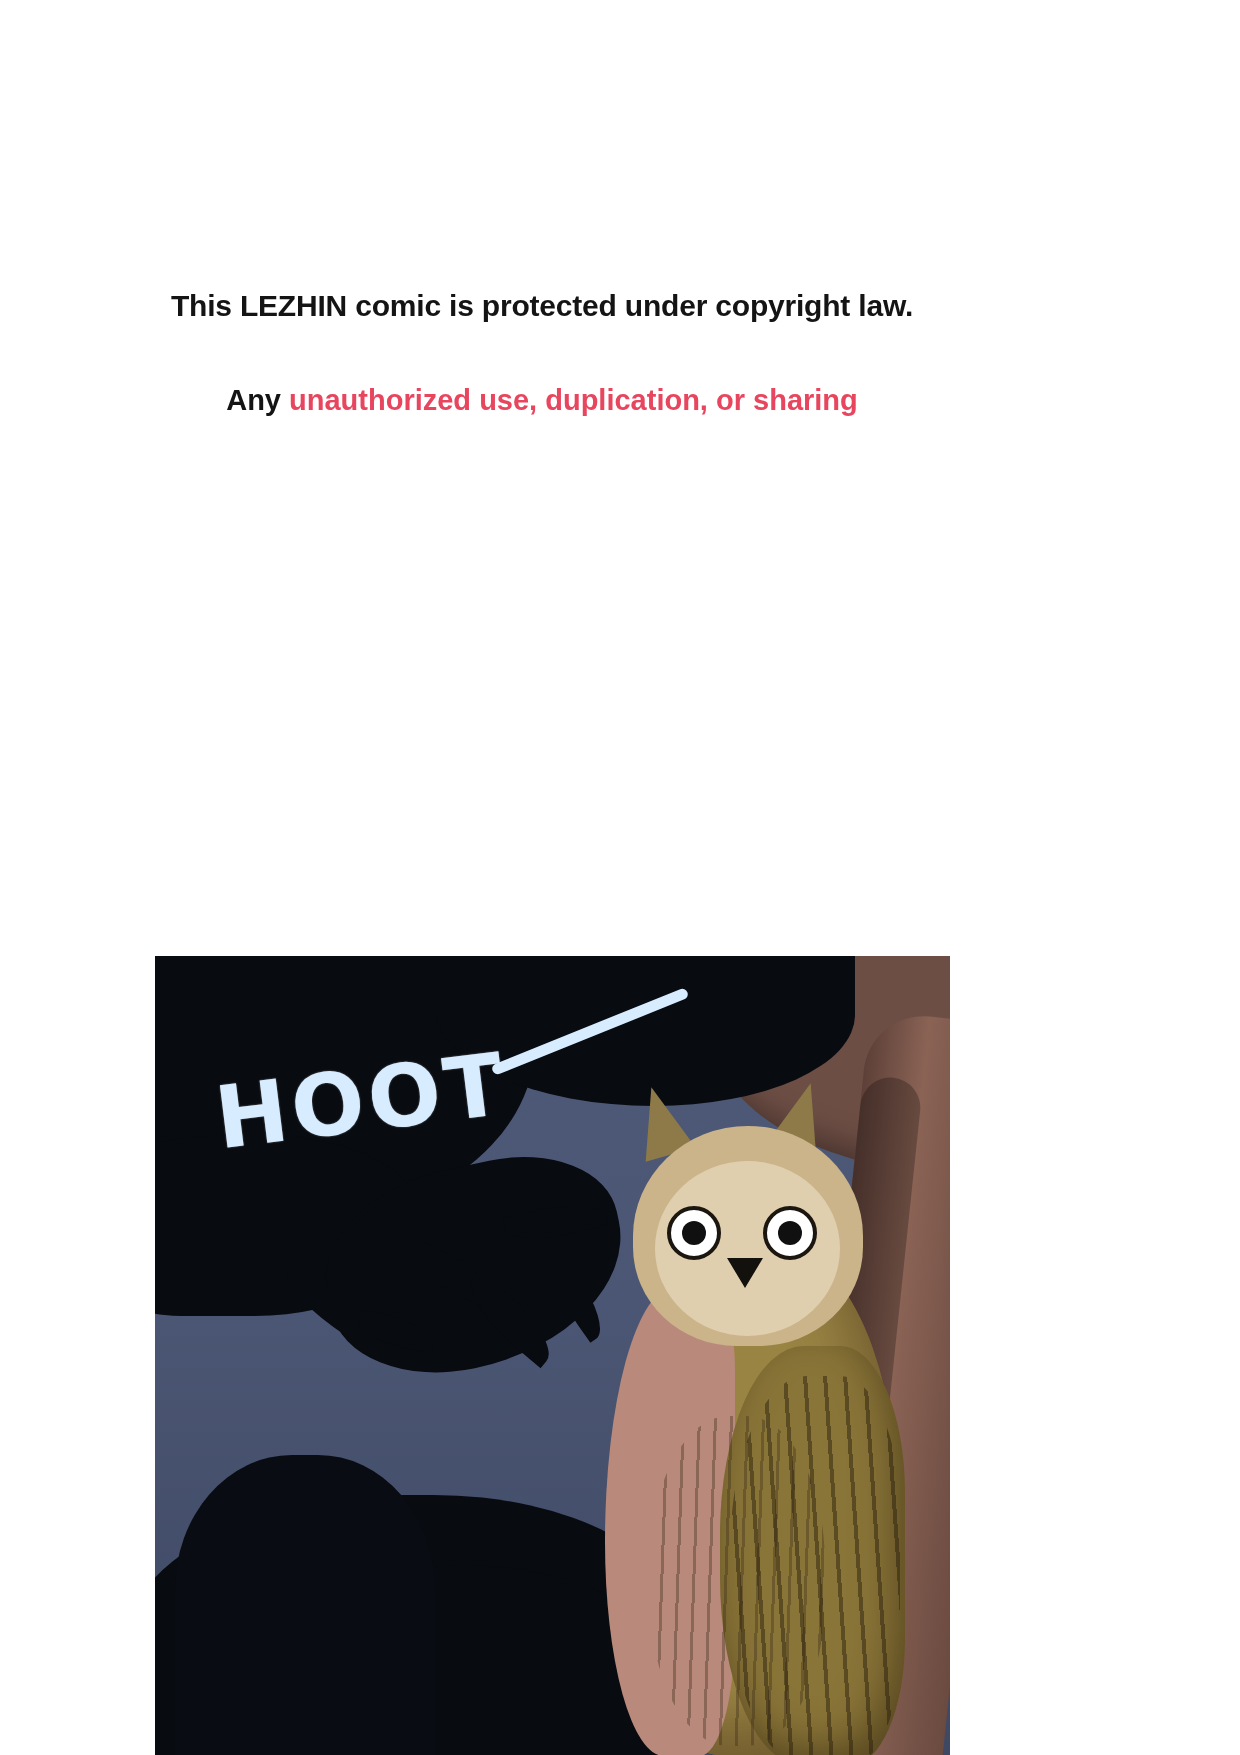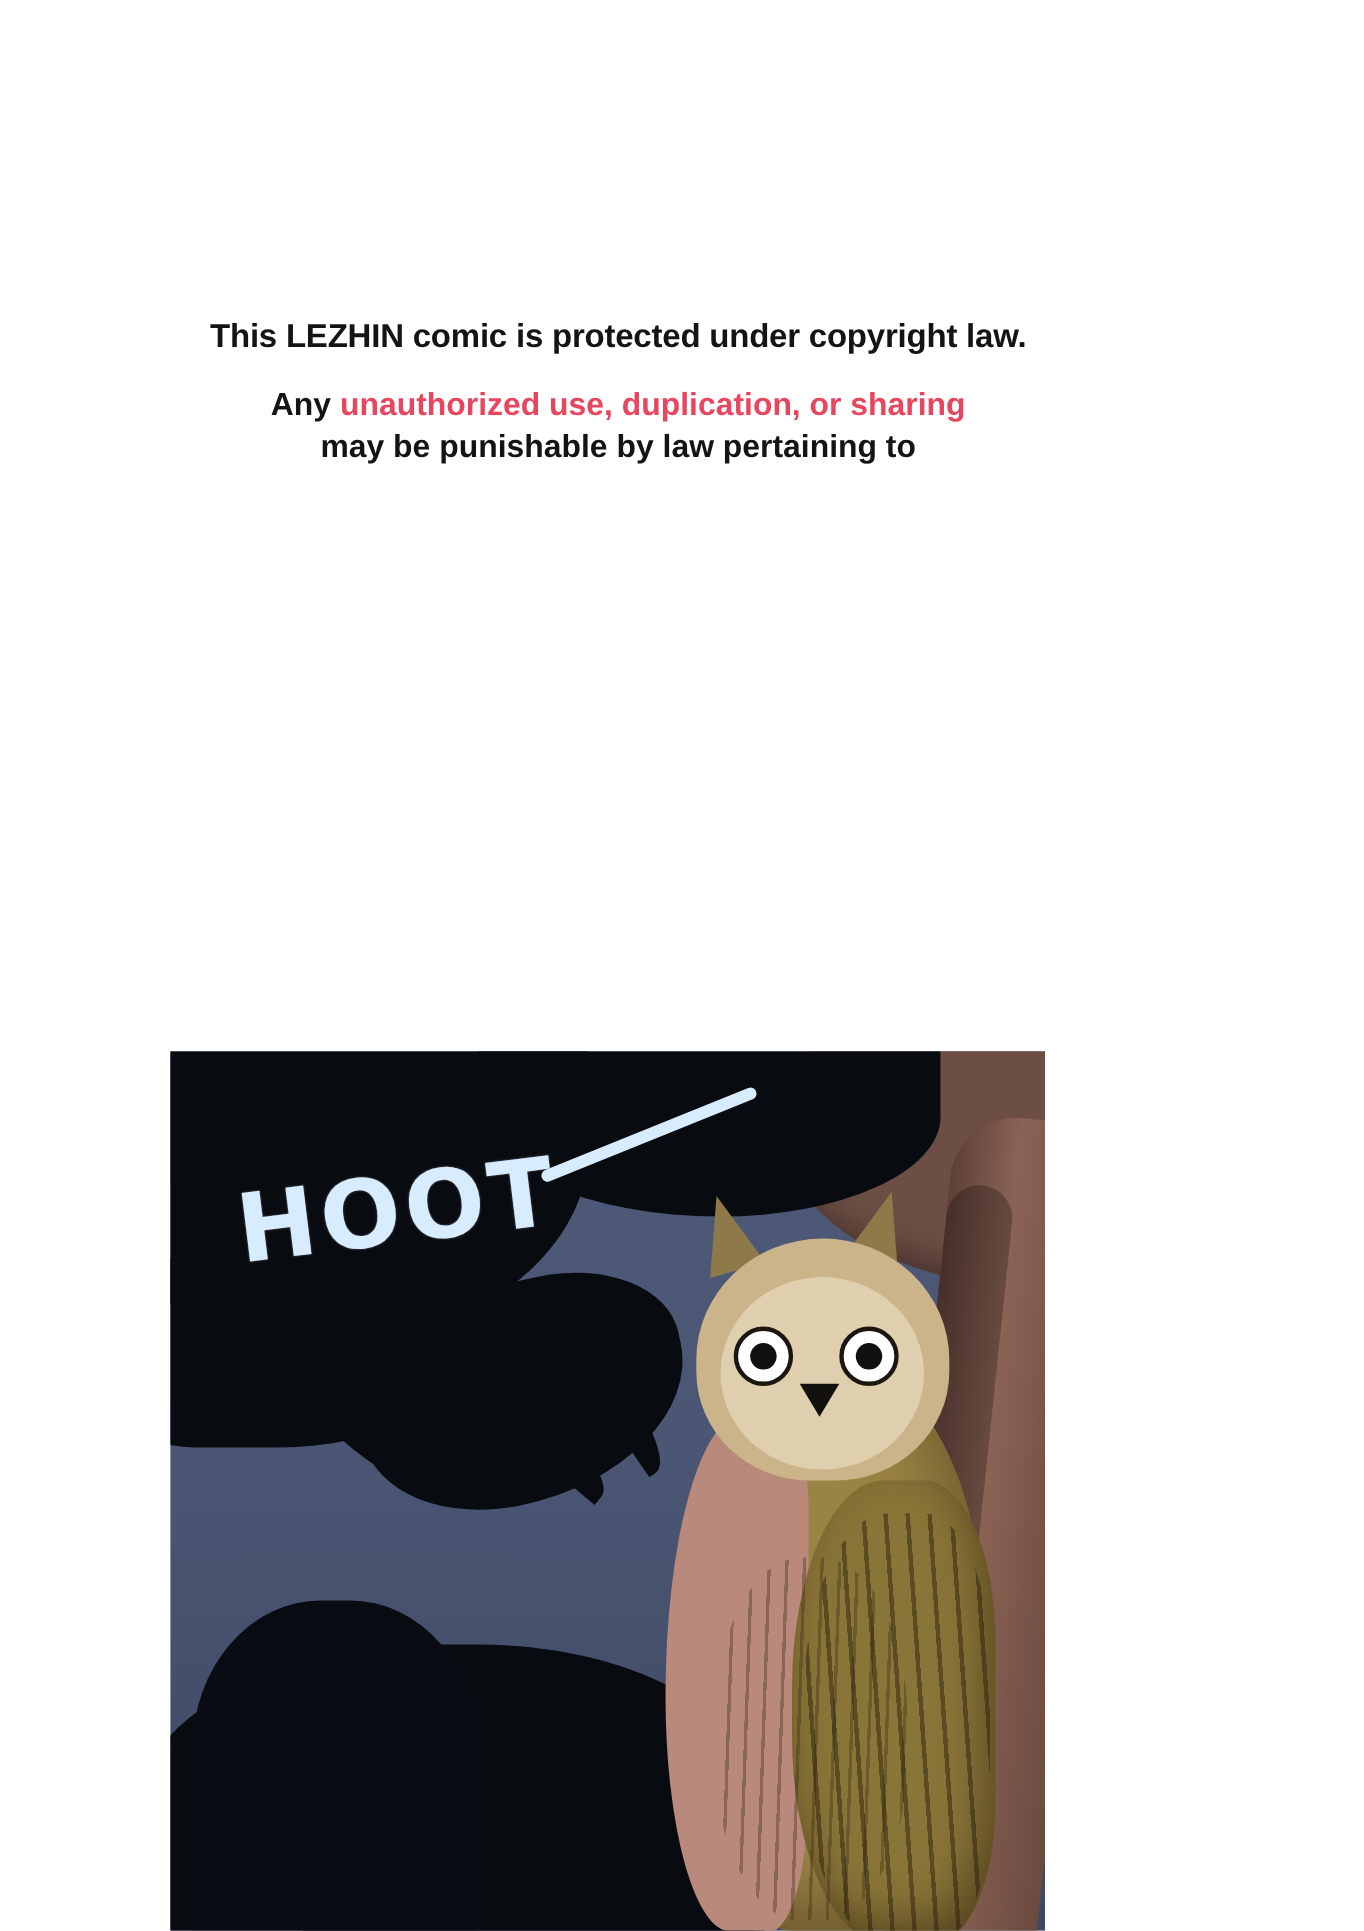--- a/index.html
+++ b/index.html
@@ -16,31 +16,30 @@
   }
 
   
   .notice {
     position: absolute;
     left: 0;
     top: 286px;
     width: 1084px;
     text-align: center;
     color: #111111;
-    padding-left: 20px;
   }
   .notice-line-1 {
     font-size: 30px;
     font-weight: 700;
     letter-spacing: -0.2px;
     line-height: 1.3;
     color: #141414;
   }
   .notice-block-2 {
-    margin-top: 24px;
+    margin-top: 56px;
     font-size: 29px;
     font-weight: 700;
     line-height: 1.32;
     color: #141414;
   }
   .notice-line-2 .hl {
     color: #e8465f;
     font-weight: 600;
   }
   .notice-line-2 .plain {
@@ -277,21 +276,20 @@
     transform: rotate(-22deg);
   }
 </style>
 </head>
 <body>
 
 <div class="notice">
   <div class="notice-line-1">This LEZHIN comic is protected under copyright law.</div>
   <div class="notice-block-2">
     <div class="notice-line-2"><span class="plain">Any </span><span class="hl">unauthorized use, duplication, or sharing</span></div>
-    <div class="notice-line-3">may be punishable by law pertaining to</div>
   </div>
 </div>
 
 <div class="panel">
   <div class="sky"></div>
   <div class="sky-top-dark"></div>
 
   <div class="branch-main"></div>
   <div class="branch-right"></div>
   <div class="branch-right-shadow"></div>

